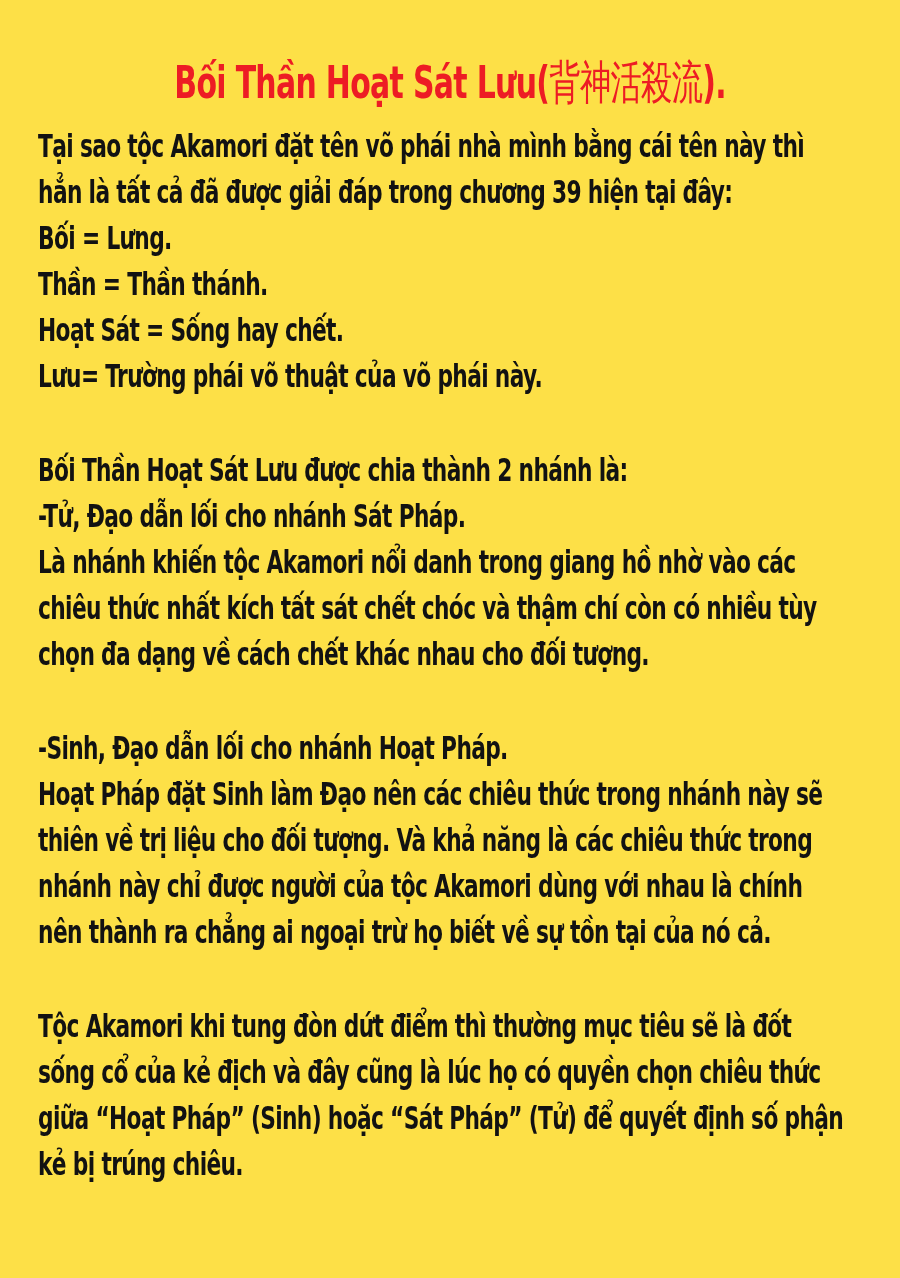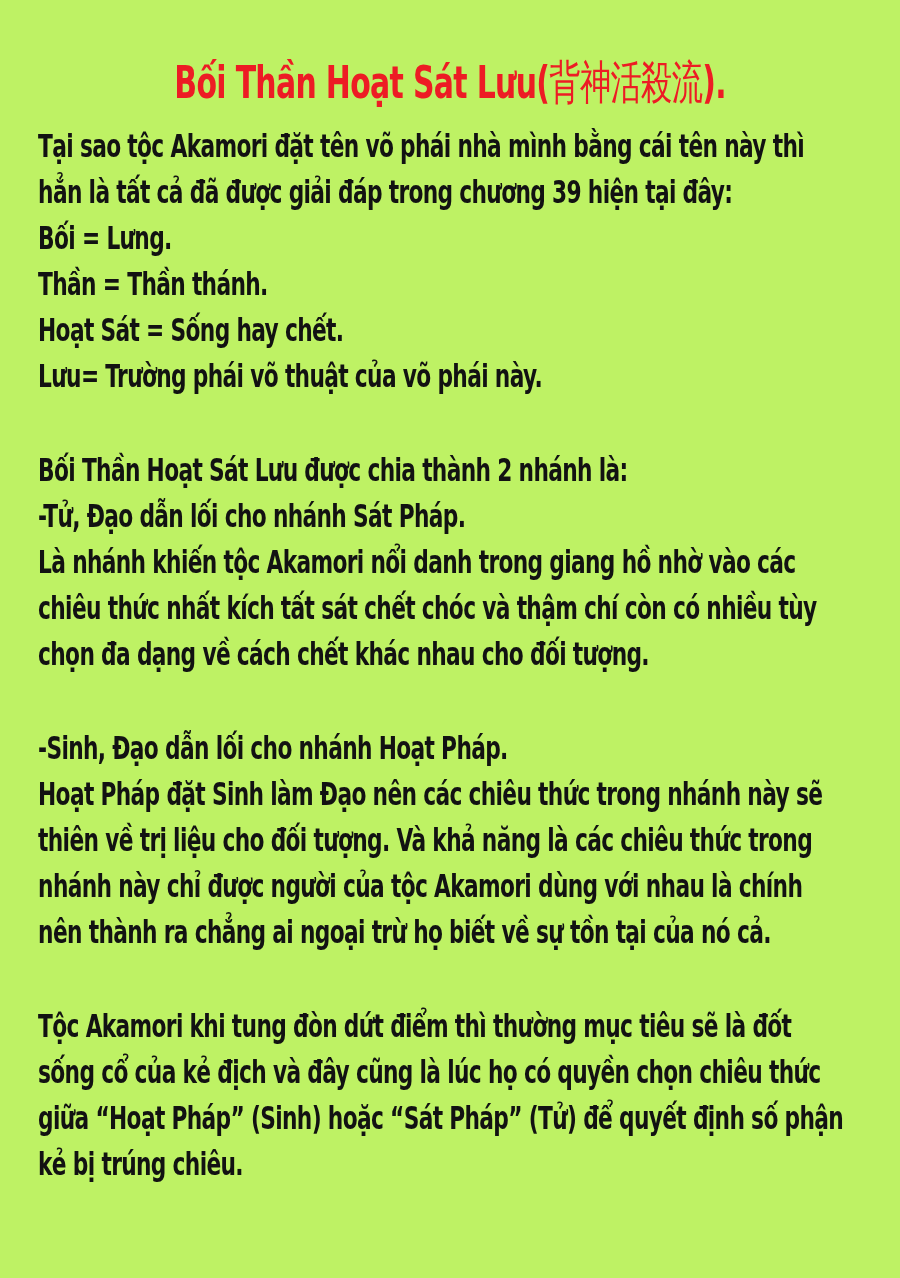--- a/index.html
+++ b/index.html
@@ -8,21 +8,21 @@
     background: #ffffff;
   }
   body {
     width: 900px;
     height: 1278px;
     overflow: hidden;
   }
   .page {
     width: 900px;
     height: 1278px;
-    background: #bef264;
+    background: #fde047;
     position: relative;
     overflow: hidden;
   }
   
   .scale-wrap {
     width: 1324px;
     transform: scaleX(0.68);
     transform-origin: top left;
     padding-top: 56px;
   }

